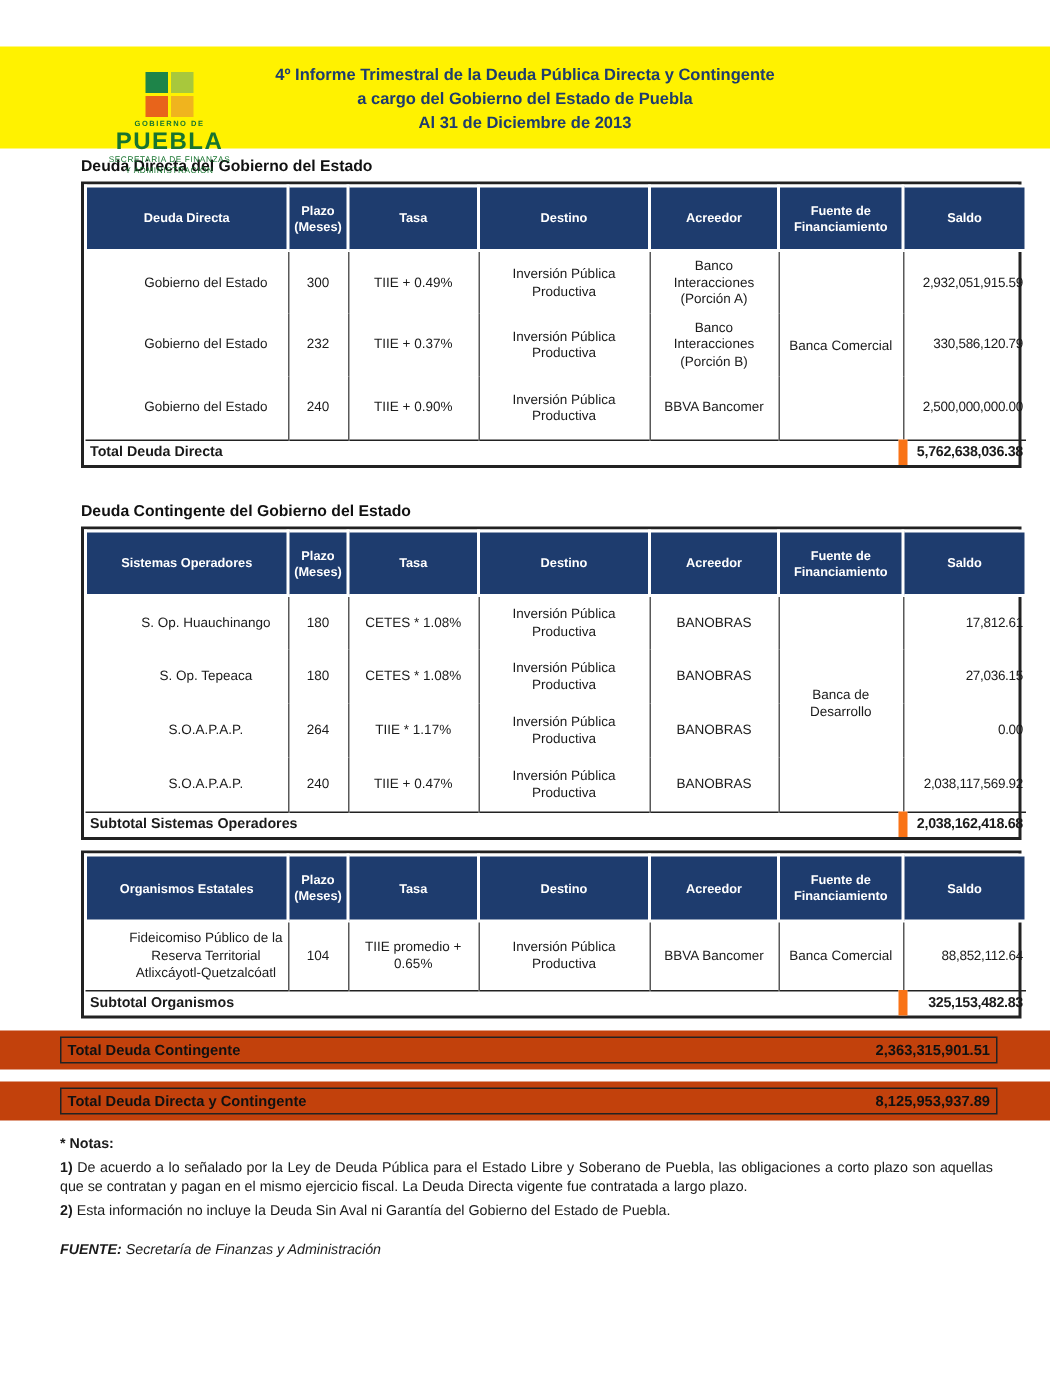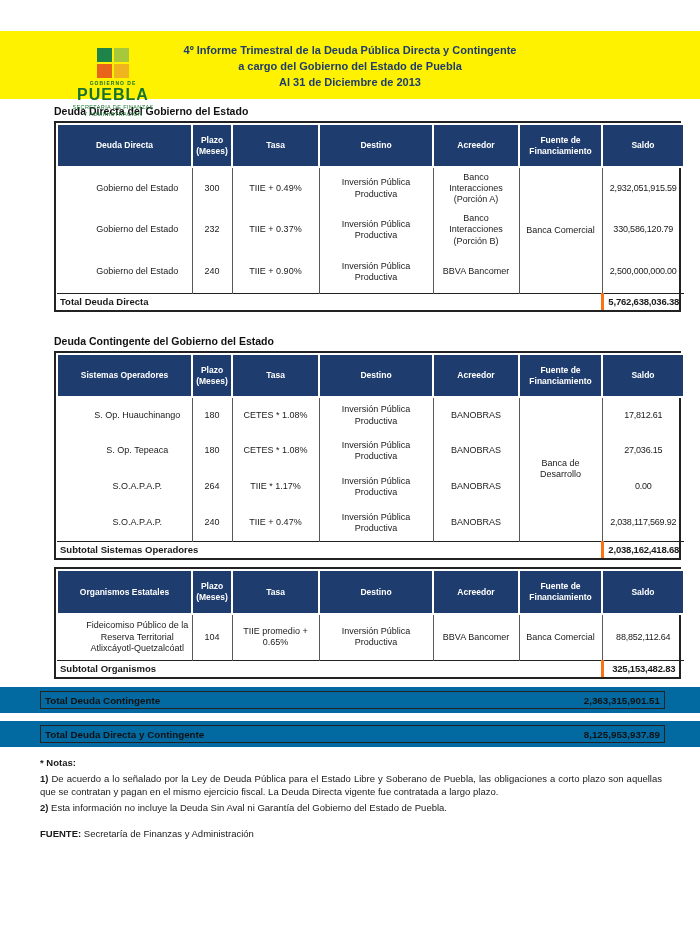--- a/index.html
+++ b/index.html
@@ -76,41 +76,41 @@
     text-align: center;
     vertical-align: middle;
     border-left: 1px solid #595959;
     border-right: 1px solid #595959;
     padding: 1px 2px;
     line-height: 1.25;
   }
   td:first-child { border-left: none; padding-left: 28px; }
   td:last-child { border-right: none; }
   td.col-acreedor { padding: 1px 7px; }
-  td.saldo { text-align: center; padding-right: 2px; letter-spacing: -0.2px; }
+  td.saldo { text-align: right; padding-right: 2px; letter-spacing: -0.2px; }
   tr.totalrow td {
     border-top: 1.6px solid #222;
     font-weight: bold;
     font-size: 9.5px;
   }
   tr.totalrow td.lbl { text-align: left; padding-left: 3px; border-right: none; }
-  tr.totalrow td.val { border-left: 3px solid #f97316; }
+  tr.totalrow td.val { border-left: 6px solid #f97316; }
   .t1 thead tr { height: 43px; }
   .t1 tbody tr.datarow { height: 42px; }
   .t2 thead tr { height: 43px; }
   .t2 tbody tr.datarow { height: 36px; }
   .t3 thead tr { height: 44px; }
   .t3 tbody tr.r1 { height: 36px; }
   .t3 tbody tr.r2 { height: 46px; }
   tr.totalrow { height: 17px; }
   .gap22 { height: 17px; }
   .gap7 { height: 7px; }
   
   .band {
-    background: #0369a1;
+    background: #c2410c;
     height: 26px;
     padding: 4px 35px 4px 40px;
     margin-top: 8px;
   }
   .band:first-of-type { margin-top: 9px; }
   .band-box {
     border: 1.5px solid #222;
     height: 18px;
     display: flex;
     align-items: center;
@@ -118,21 +118,21 @@
     padding: 0 4px 0 4px;
     font-weight: bold;
     font-size: 9.8px;
     color: #111;
   }
   
   .notes { margin: 10px 38px 0 40px; width: 622px; font-size: 9.5px; line-height: 1.3; }
   .notes-heading { font-weight: bold; margin-bottom: 4px; }
   .note { text-align: justify; margin-bottom: 4px; }
   .note b { font-weight: bold; }
-  .fuente { margin-top: 14px; font-size: 9.5px; }
+  .fuente { margin-top: 14px; font-size: 9.5px; font-style: italic; }
   .fuente b { font-weight: bold; }
 </style>
 </head>
 <body>
 
 <div class="top-gap"></div>
 
 <div class="banner">
   <div class="logo">
     <div class="cubes">

